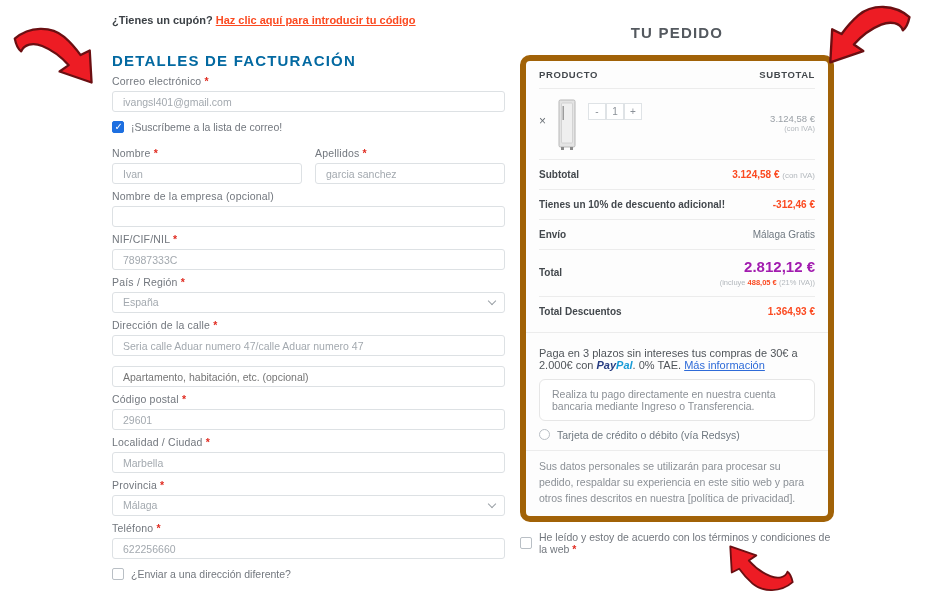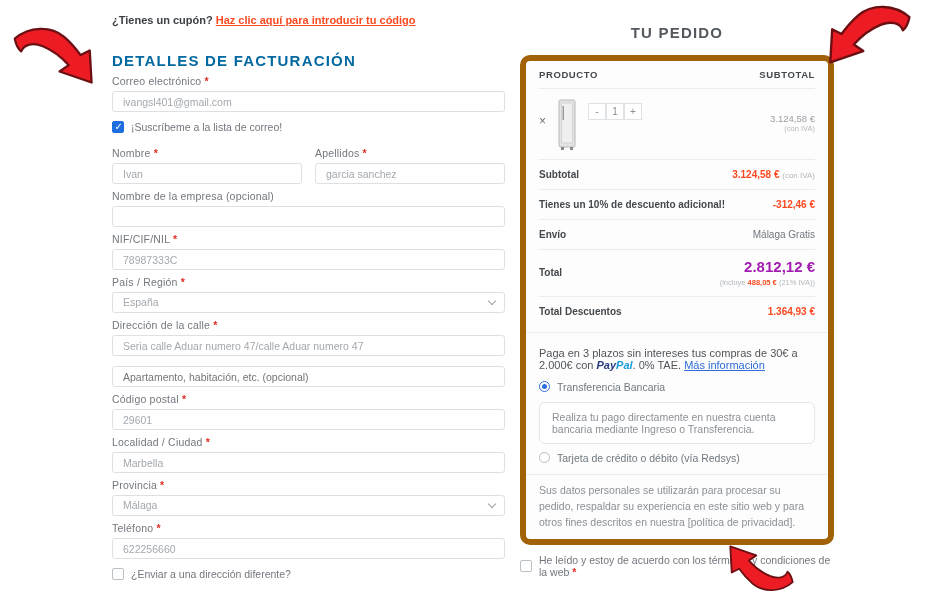--- a/index.html
+++ b/index.html
@@ -262,24 +262,20 @@
       </div>
 
       <div class="divider"></div>
 
       <div class="pay-section">
         <div class="installments">
           <span>Paga en 3 plazos sin intereses tus compras de 30€ a 2.000€ con </span><span class="pp1">Pay</span><span class="pp2">Pal</span><span>. 0% TAE. </span>
           <a>Más información</a>
         </div>
 
-        <div class="radio-row">
-          <span class="radio sel"></span>
-          <span class="rl">Transferencia Bancaria</span>
-        </div>
         <div class="desc-box">Realiza tu pago directamente en nuestra cuenta bancaria mediante Ingreso o Transferencia.</div>
 
         <div class="radio-row">
           <span class="radio"></span>
           <span class="rl">Tarjeta de crédito o débito (vía Redsys)</span>
         </div>
 
 
         <div class="divider"></div>
         <div class="privacy">Sus datos personales se utilizarán para procesar su pedido, respaldar su experiencia en este sitio web y para otros fines descritos en nuestra [política de privacidad].</div>

